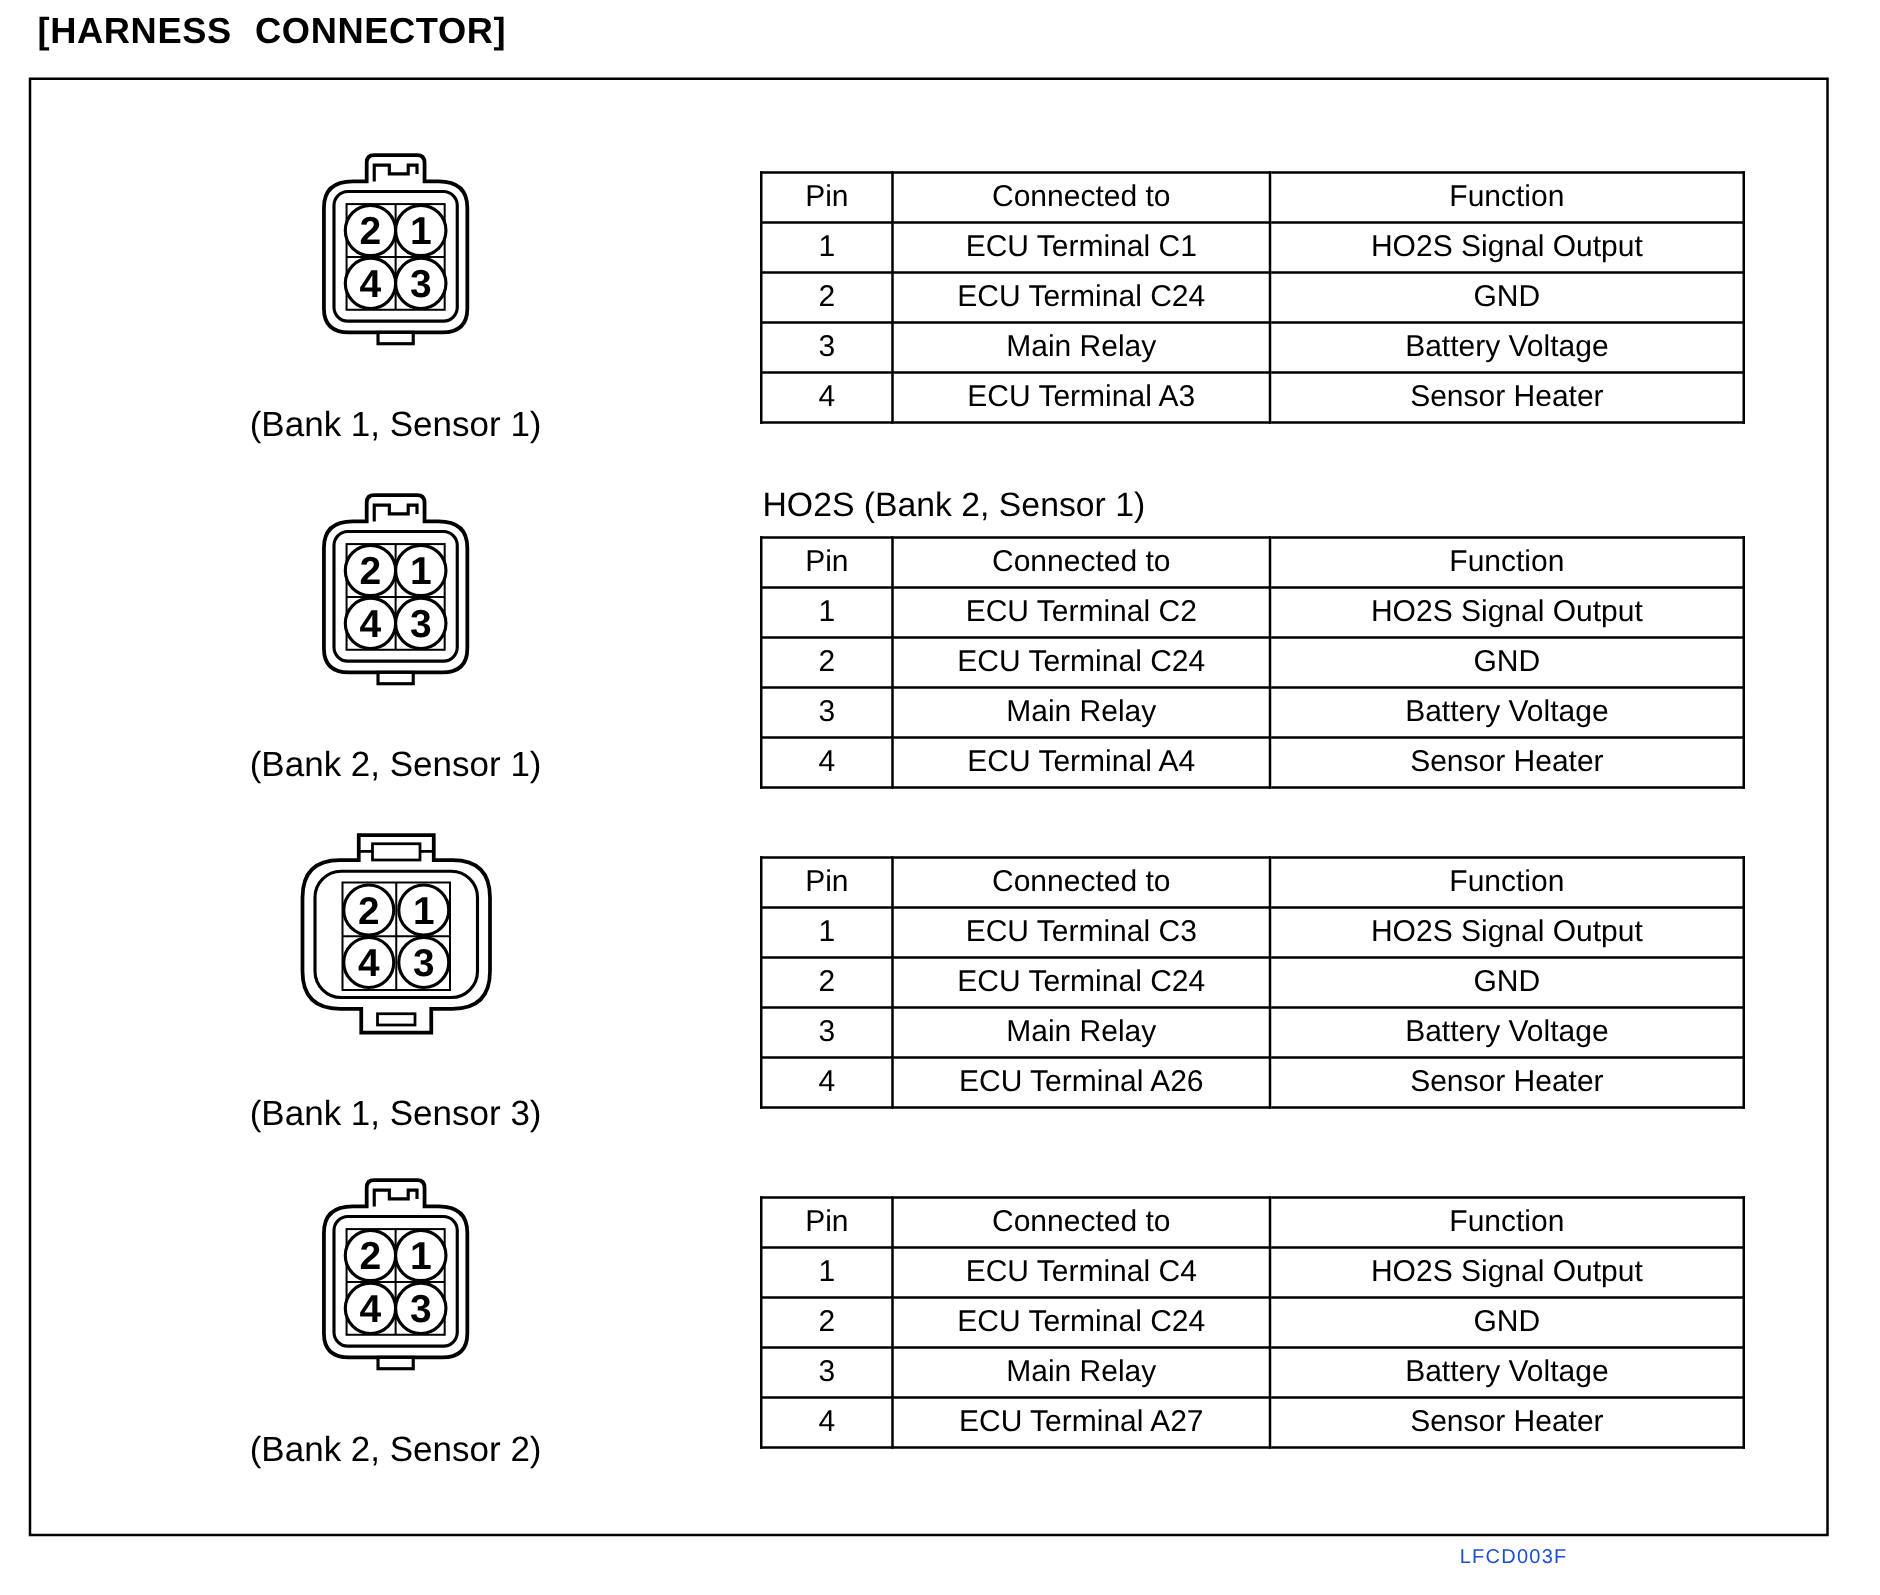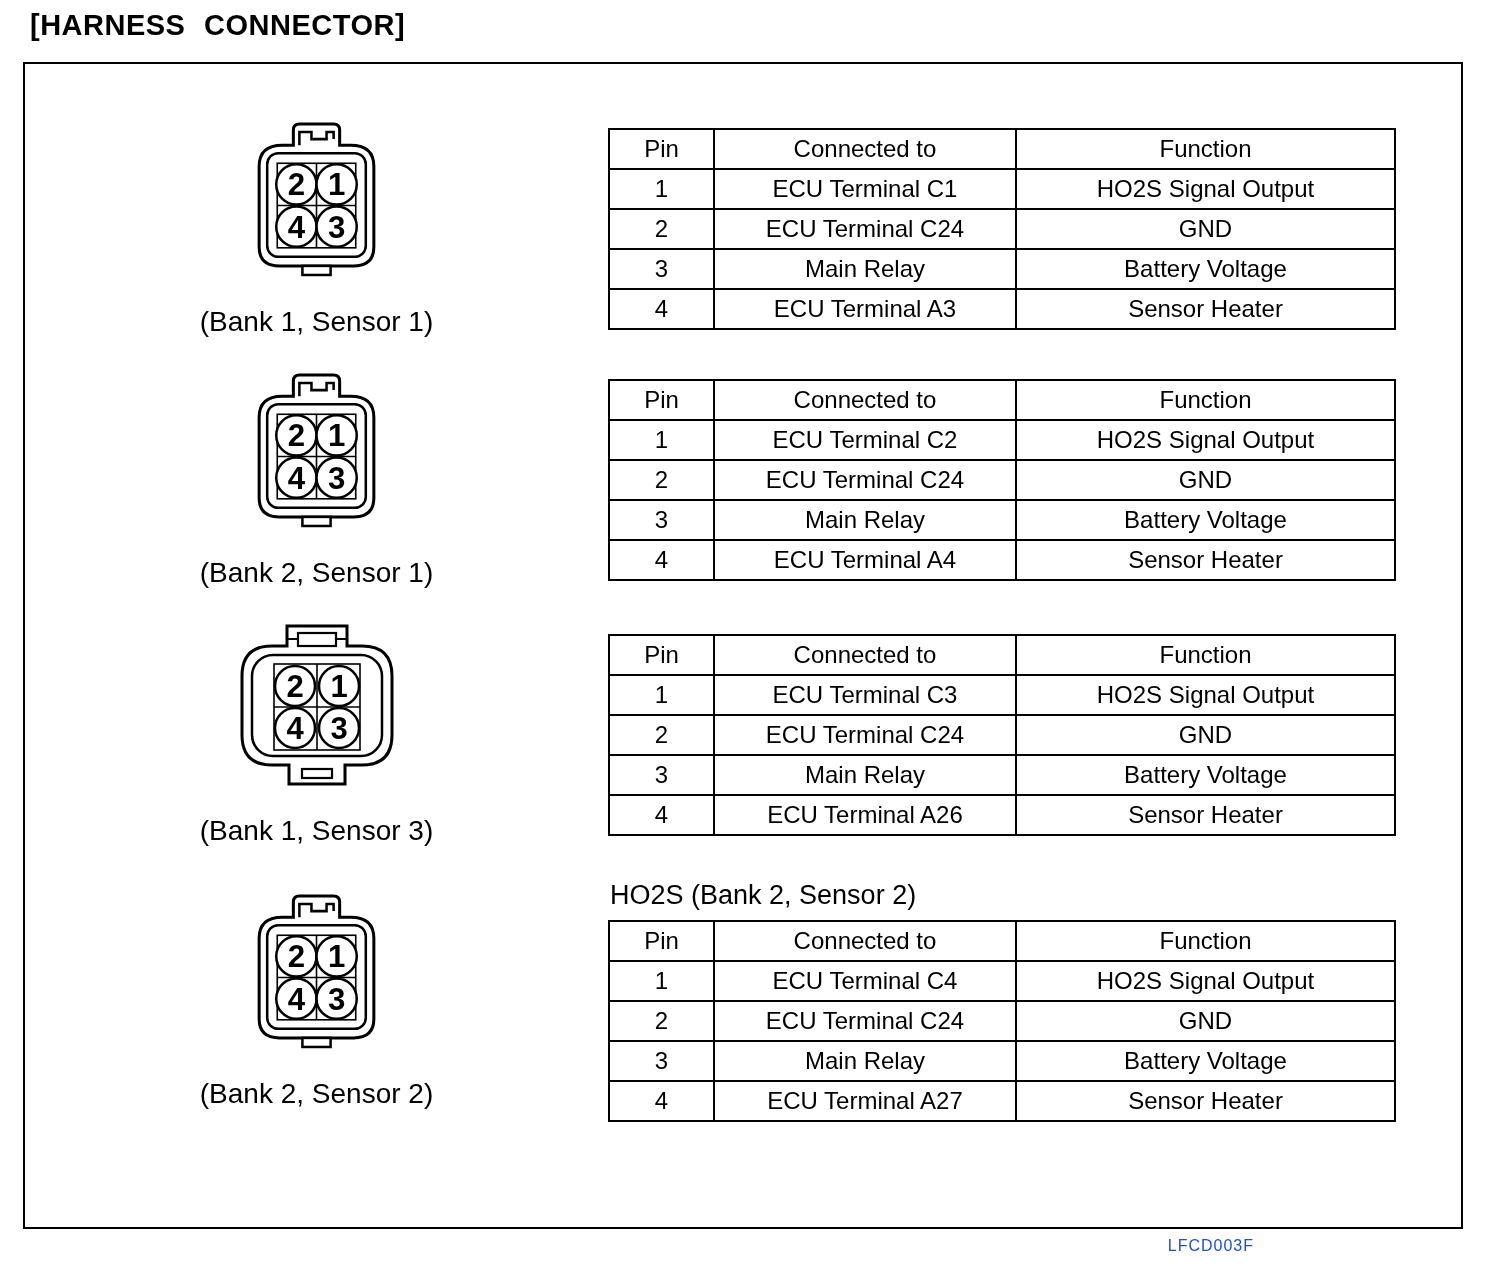--- a/index.html
+++ b/index.html
@@ -36,21 +36,21 @@
     display: grid;
     grid-template-columns: 583px 1fr;
     align-items: center;
   }
 
   
   .conn-cell {
     display: flex; flex-direction: column;
     align-items: center; justify-content: center;
   }
-  .conn-label { font-size: 28px; margin-top: 27px; color: #000; }
+  .conn-label { font-size: 28px; margin-top: 45px; color: #000; }
 
   .conn-svg .wf { fill: #fff; stroke: #000; }
   .conn-svg .nf { fill: none; stroke: #000; }
   .conn-svg .s3  { stroke-width: 3; }
   .conn-svg .s25 { stroke-width: 2.5; }
   .conn-svg .s22 { stroke-width: 2.2; }
   .conn-svg .s16 { stroke-width: 1.6; }
   .conn-svg line { stroke: #000; }
   .pin-num {
     font-family: "Liberation Sans", sans-serif;
@@ -170,20 +170,21 @@
             <circle class="wf s25" cx="80" cy="106" r="20"></circle>
             <rect class="wf s25" x="46" y="145" width="28" height="9"></rect>
             <text class="pin-num" x="40" y="75">2</text>
             <text class="pin-num" x="80" y="75">1</text>
             <text class="pin-num" x="40" y="117">4</text>
             <text class="pin-num" x="80" y="117">3</text>
           </svg>
           <div class="conn-label">(Bank 2, Sensor 1)</div>
         </div>
         <div class="tbl-cell">
+          <div class="tbl-title">HO2S (Bank 2, Sensor 1)</div>
           <table class="pin-table">
             <colgroup>
                 <col class="c-pin">
                 <col class="c-conn">
                 <col class="c-func">
               </colgroup>
             <thead>
               <tr>
                 <th>Pin</th>
                 <th>Connected to</th>
@@ -293,21 +294,20 @@
             <circle class="wf s25" cx="80" cy="106" r="20"></circle>
             <rect class="wf s25" x="46" y="145" width="28" height="9"></rect>
             <text class="pin-num" x="40" y="75">2</text>
             <text class="pin-num" x="80" y="75">1</text>
             <text class="pin-num" x="40" y="117">4</text>
             <text class="pin-num" x="80" y="117">3</text>
           </svg>
           <div class="conn-label">(Bank 2, Sensor 2)</div>
         </div>
         <div class="tbl-cell">
-          <div class="tbl-title">HO2S (Bank 2, Sensor 2)</div>
           <table class="pin-table">
             <colgroup>
                 <col class="c-pin">
                 <col class="c-conn">
                 <col class="c-func">
               </colgroup>
             <thead>
               <tr>
                 <th>Pin</th>
                 <th>Connected to</th>

